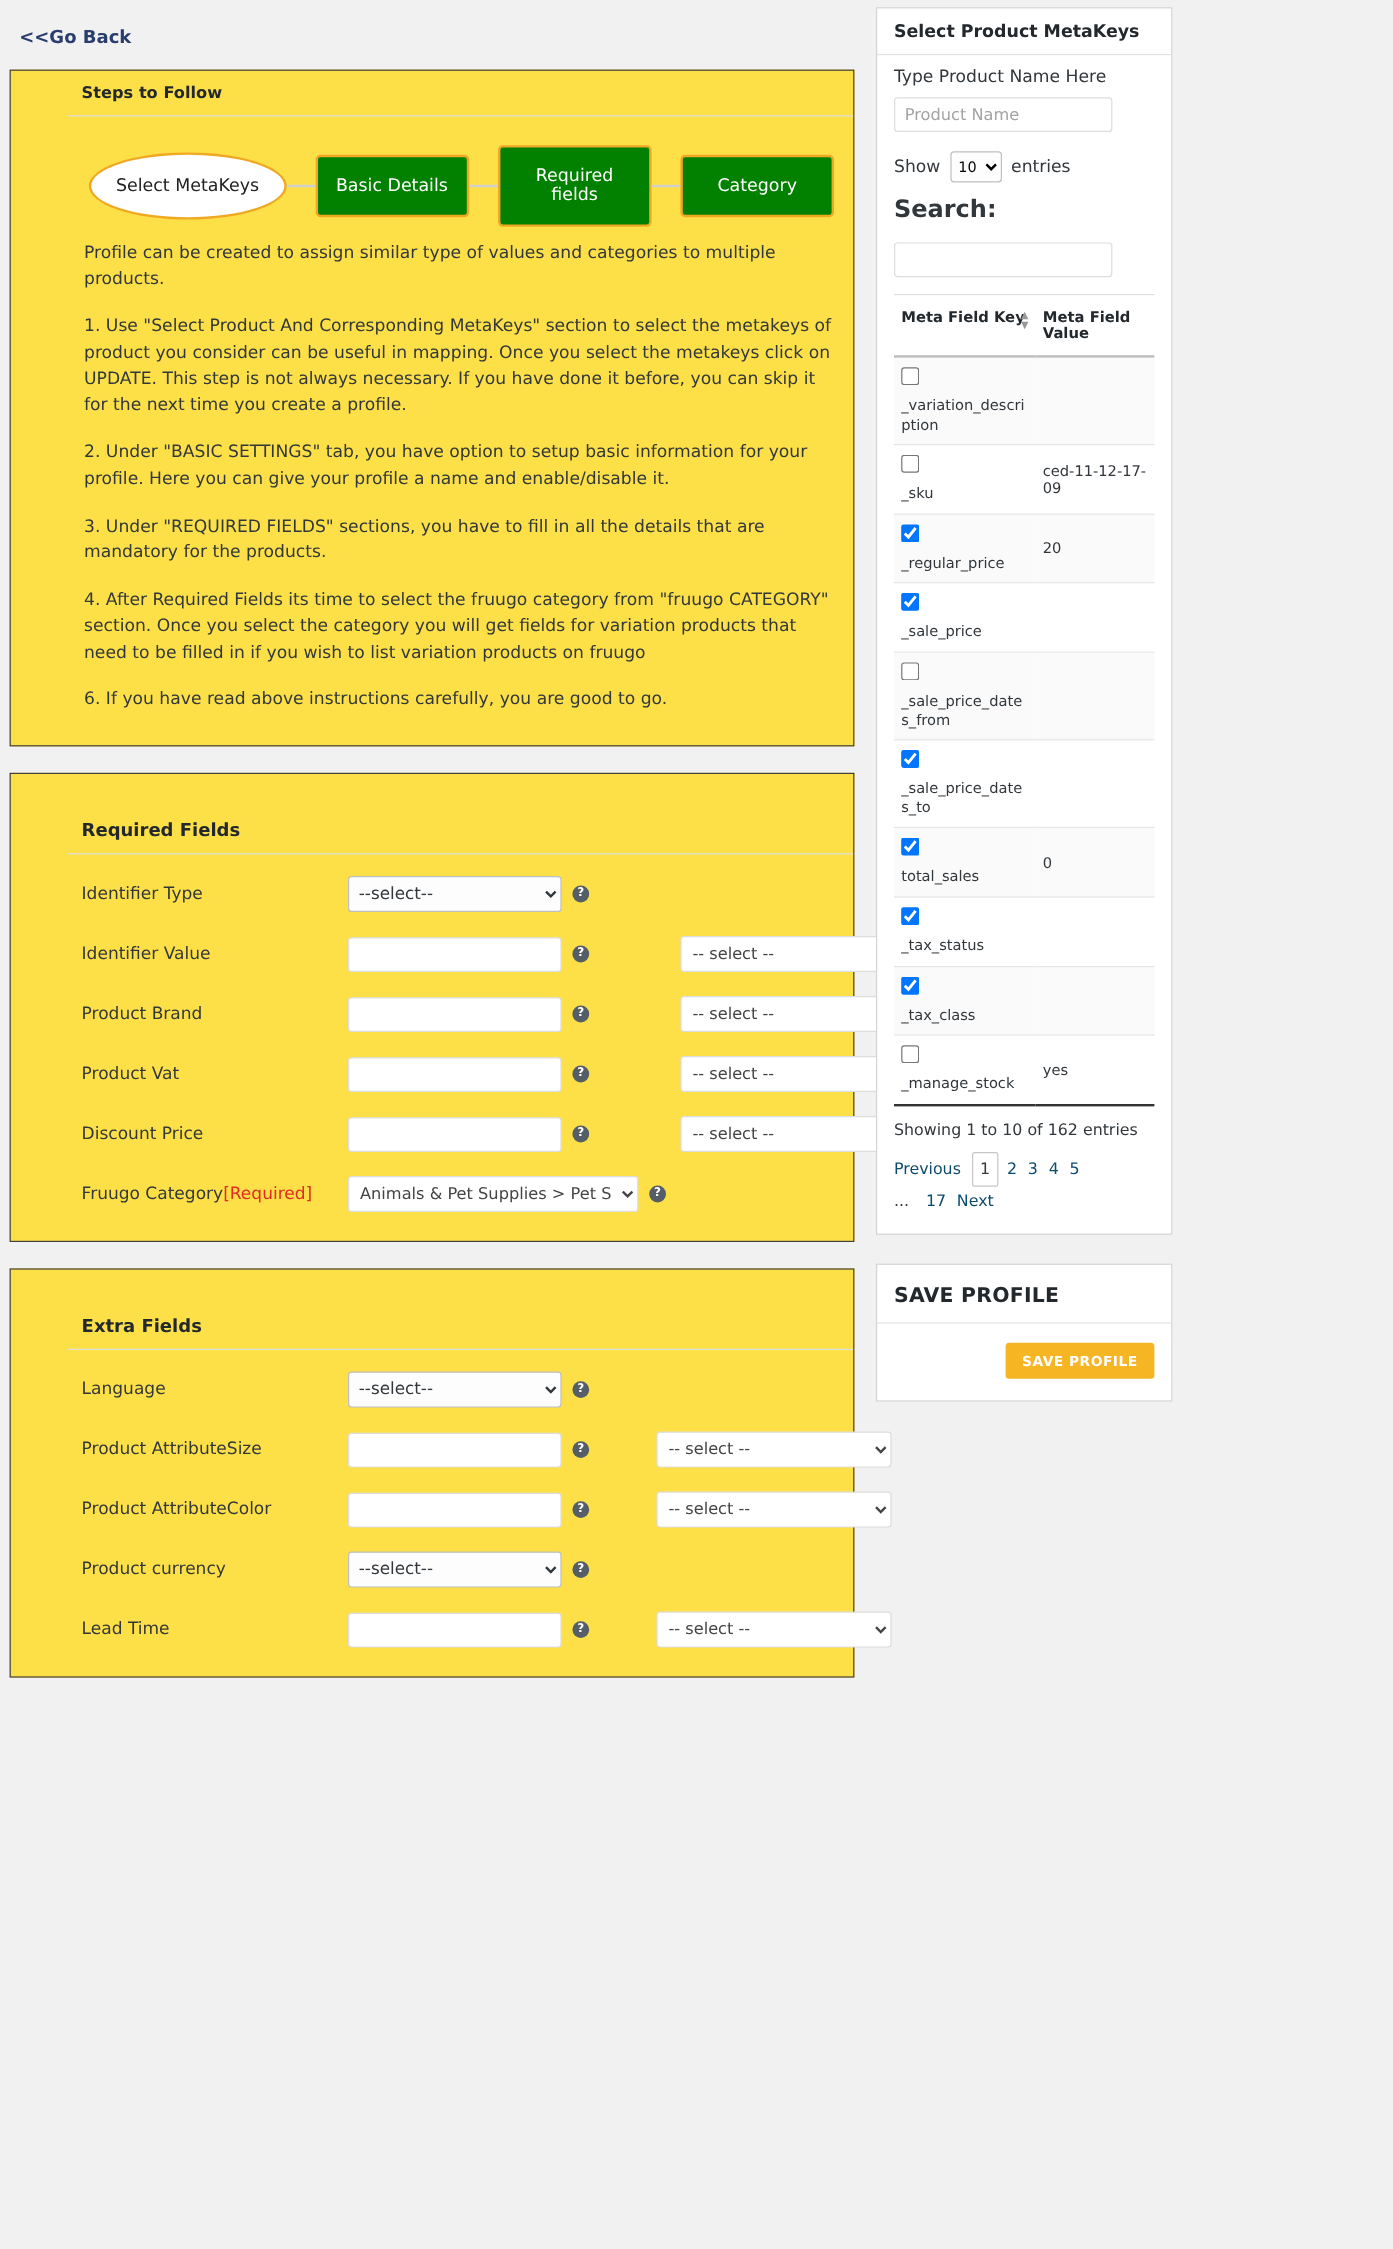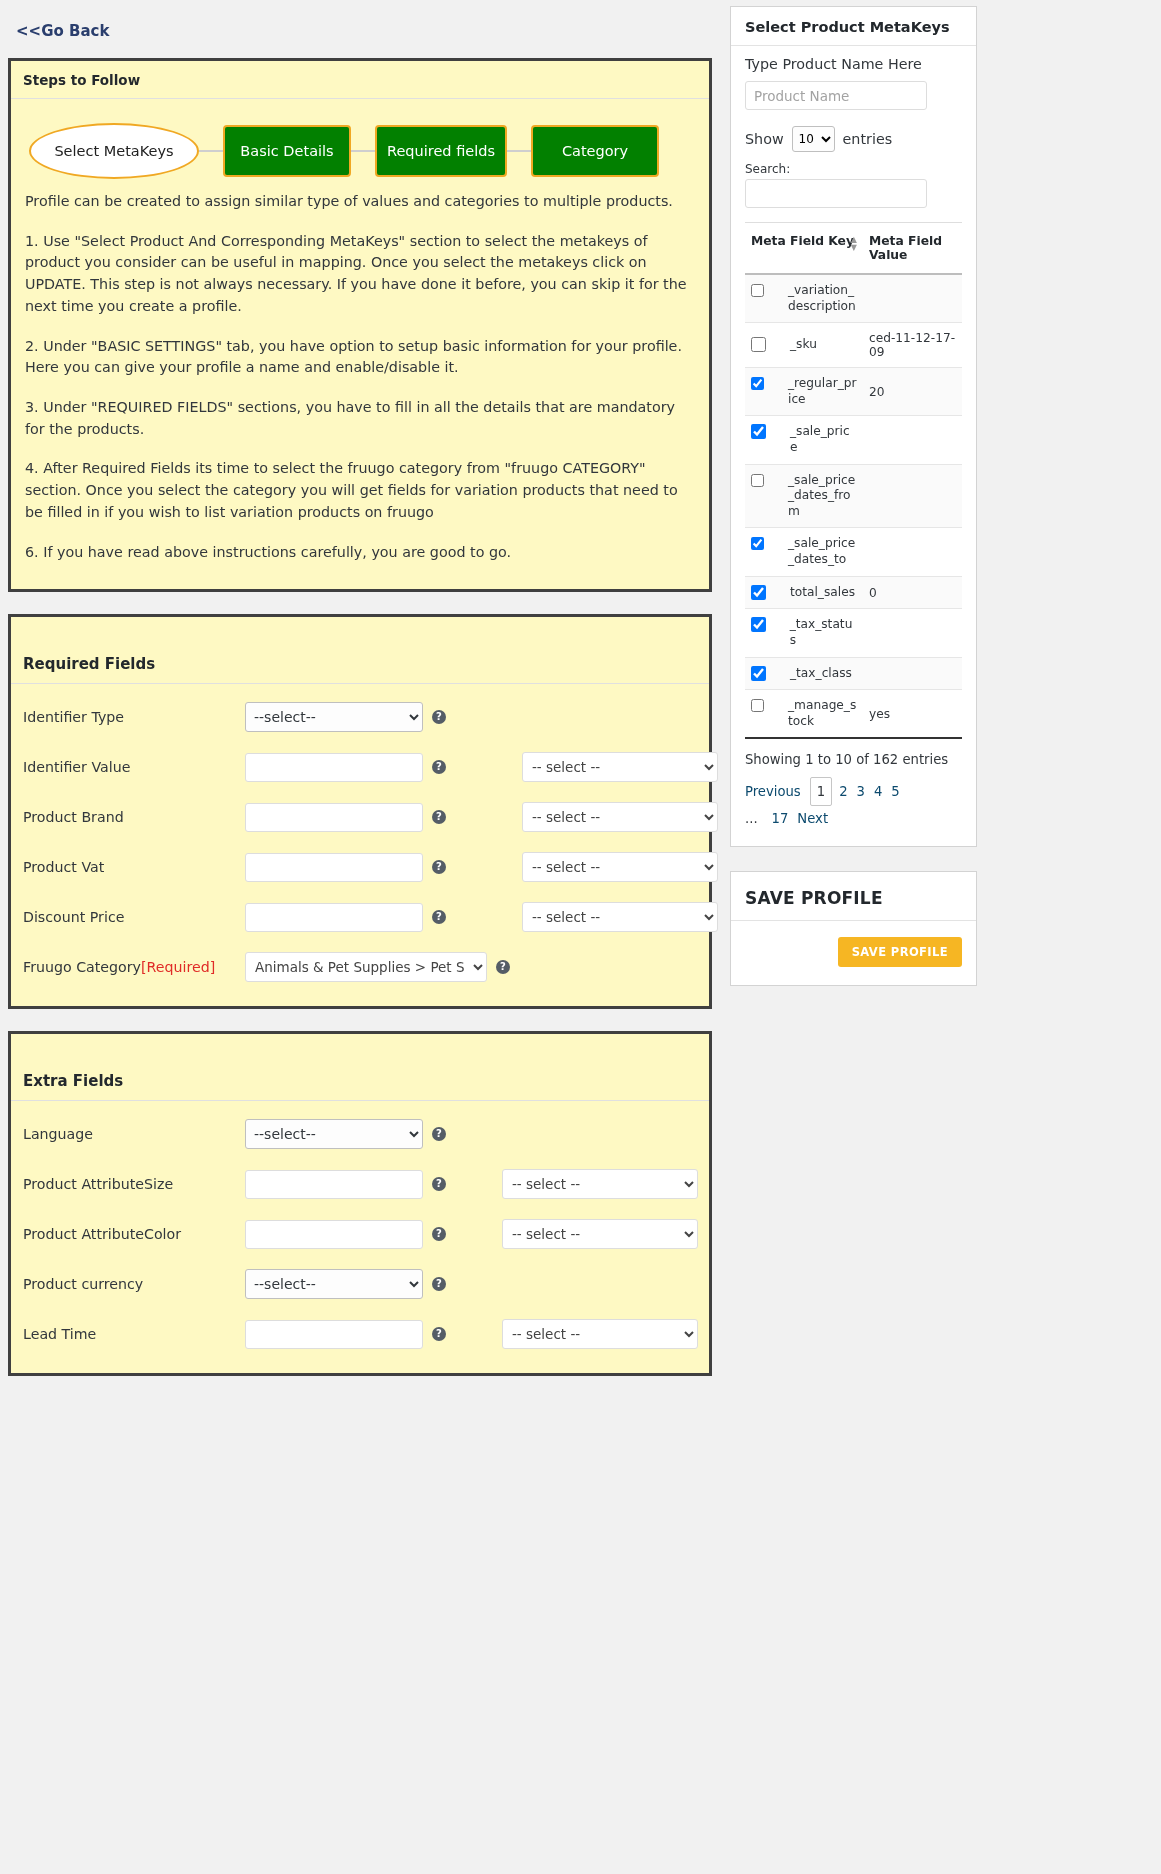--- a/index.html
+++ b/index.html
@@ -20,23 +20,24 @@
     display: block;
     margin: 22px 0 18px 8px;
     color: #2a3e6d;
     font-size: 15px;
     text-decoration: none;
     font-weight: 600;
   }
 
   
   .postbox {
-    background: #fef9c3;
-    border: 3px solid #404040;
+    background: #fde047;
+    border: 1px solid #404040;
     margin-bottom: 22px;
+    padding-left: 47px;
   }
   .postbox-hd {
     padding: 11px 12px 10px 12px;
     font-size: 13.5px;
     font-weight: bold;
     color: #23282d;
     border-bottom: 1px solid #e0e0e0;
   }
   .postbox-hd.big {
     font-size: 15px;
@@ -190,21 +191,21 @@
     display: flex; align-items: center; gap: 8px;
     margin: 16px 0 10px 0;
     font-size: 14.3px;
   }
   select.showsel {
     height: 26px; width: 43px; font-size: 12px;
     font-family: inherit;
     border: 1px solid #bfbfbf; border-radius: 3px;
     background: #fdfdfd; padding: 1px 2px;
   }
-  .searchlbl { font-size: 12px; margin: 6px 0 3px 0; }
+  .searchlbl { font-size: 20px; margin: 6px 0 16px 0; font-weight: bold; }
   input.searchinp {
     width: 182px; height: 29px;
     border: 1px solid #ddd; border-radius: 3px;
     font-family: inherit; font-size: 13.5px; padding: 2px 8px;
   }
 
   table.mk {
     width: 217px;
     border-collapse: collapse;
     margin-top: 14px;
@@ -228,21 +229,21 @@
   }
   table.mk td {
     padding: 8px 6px;
     border-bottom: 1px solid #e6e6e6;
     vertical-align: middle;
     font-size: 12.2px;
     color: #32373c;
   }
   table.mk tr.odd td { background: #fafafa; }
   table.mk tbody tr:last-child td { border-bottom: 2px solid #333; }
-  .keycell { display: flex; align-items: flex-start; gap: 24px; }
+  .keycell { display: flex; align-items: flex-start; gap: 10px; flex-direction: column; }
   .keycell .kname { line-height: 1.28; word-break: break-all; }
 
   .showing {
     font-size: 13.2px;
     margin: 13px 0 10px 0;
     color: #32373c;
   }
   .pager {
     font-size: 13.2px;
     line-height: 1.9;

